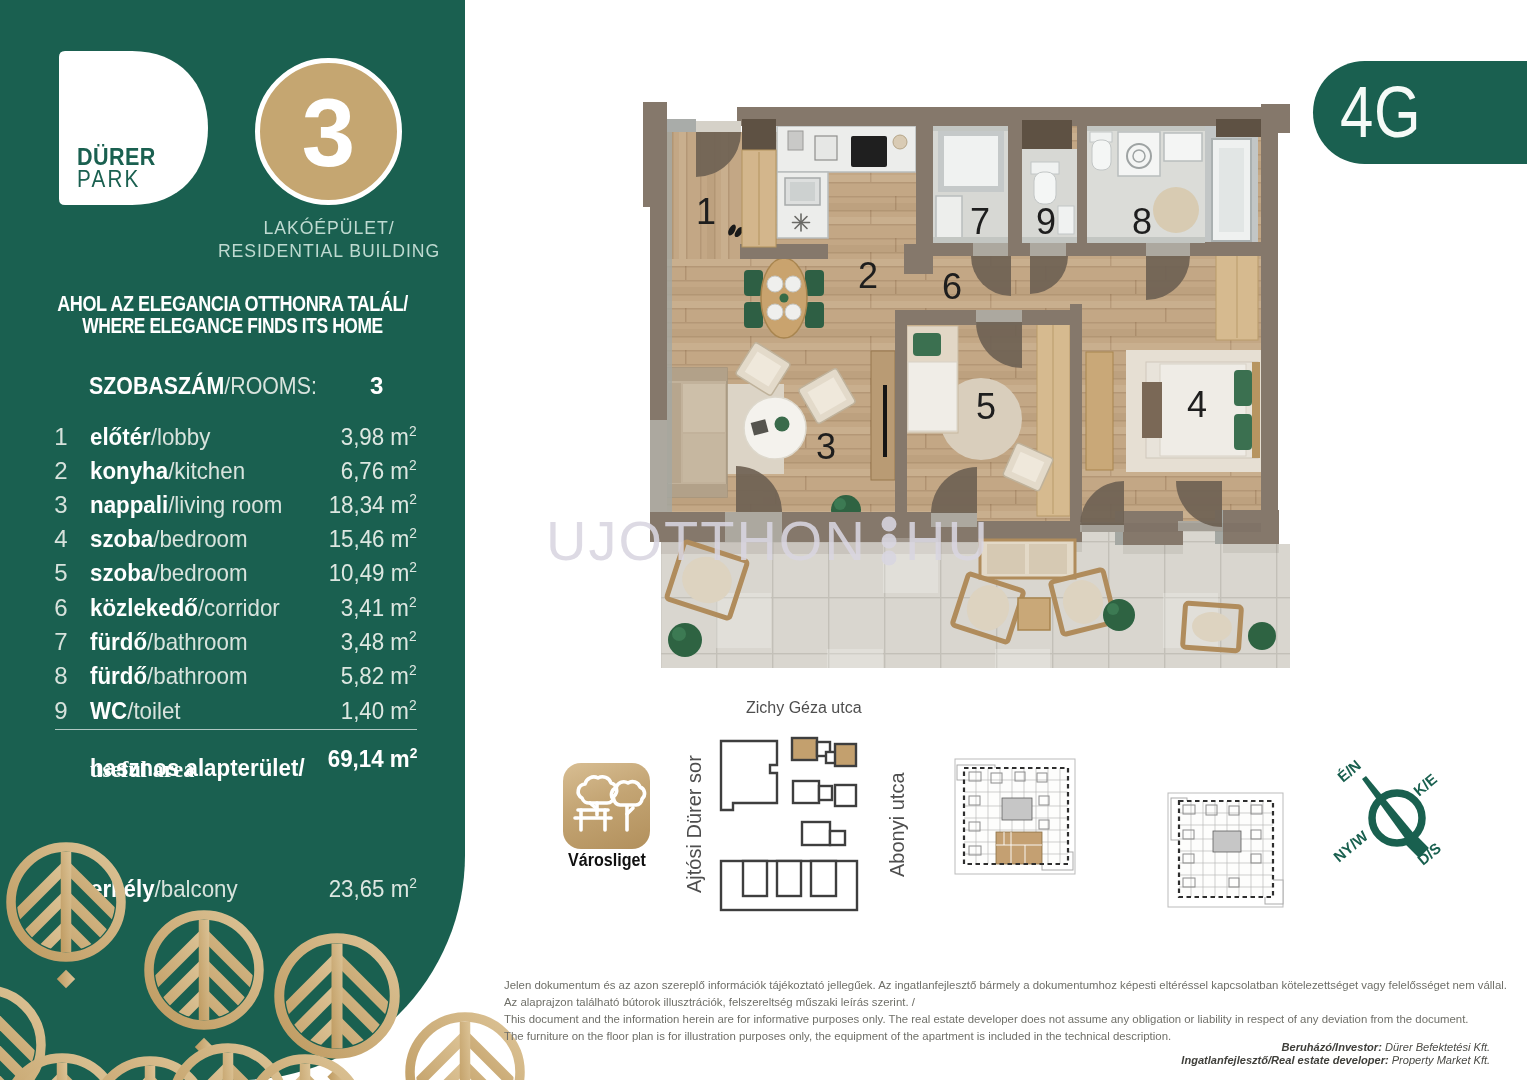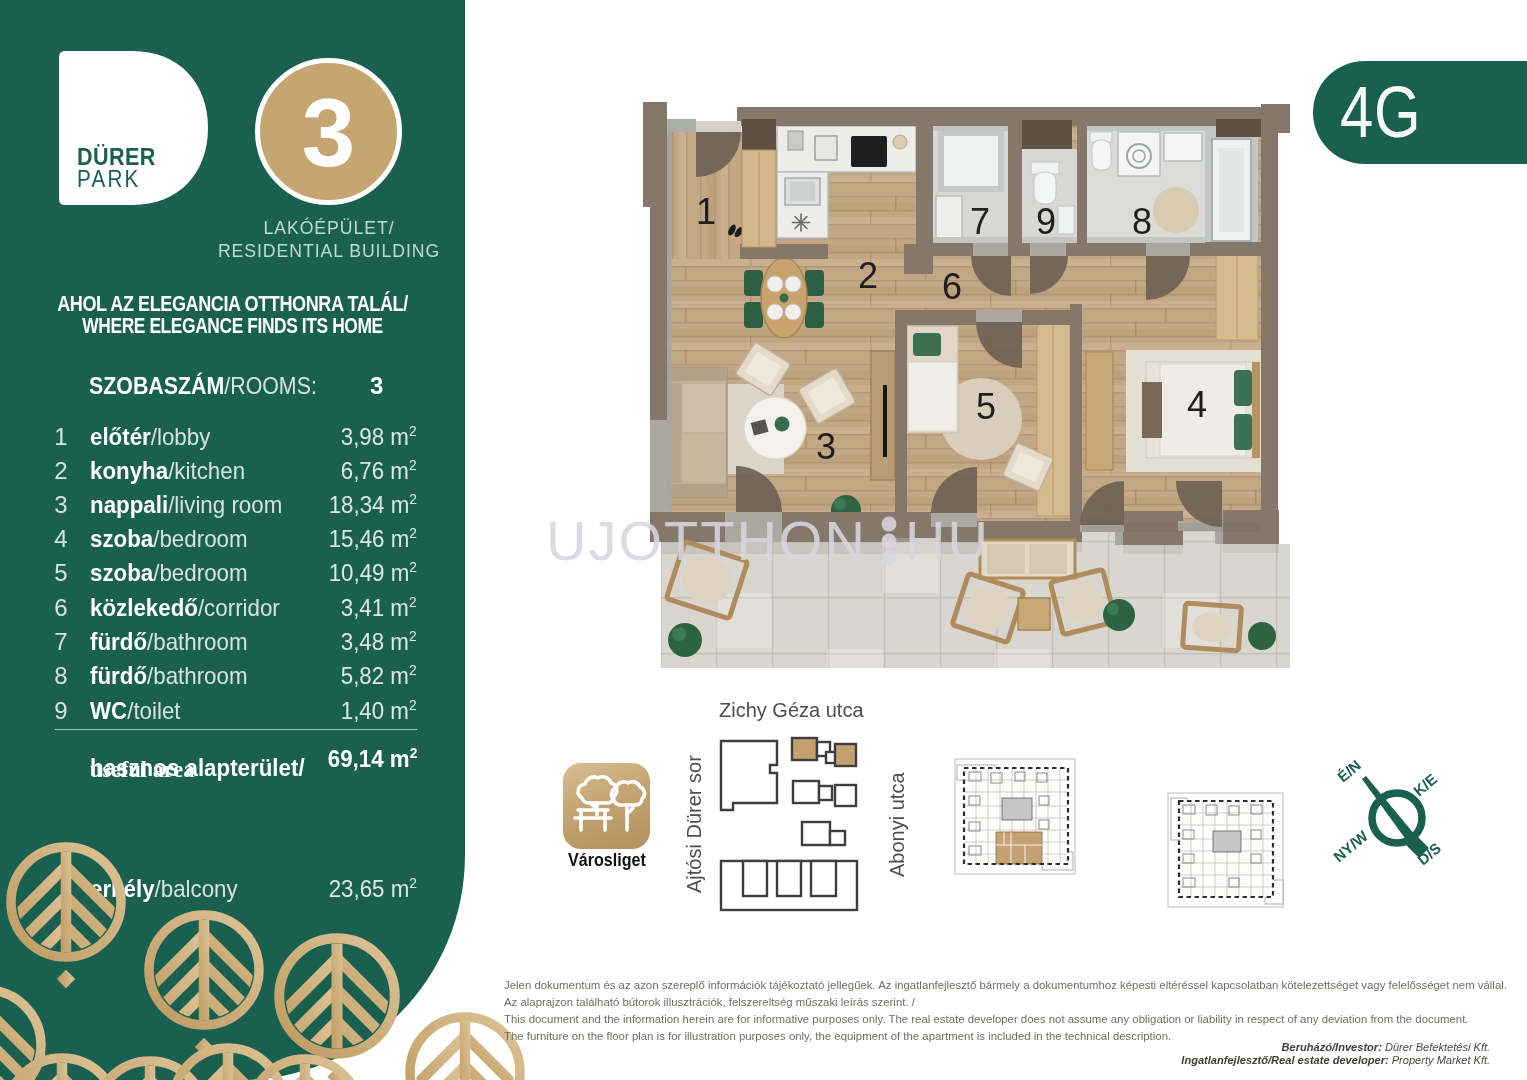--- a/index.html
+++ b/index.html
@@ -534,21 +534,21 @@
     <line x1="64" y1="51" x2="70" y2="45"></line>
     <line x1="15" y1="47" x2="45" y2="47"></line>
     <line x1="17" y1="55" x2="43" y2="55"></line>
     <line x1="18" y1="47" x2="18" y2="67"></line>
     <line x1="42" y1="47" x2="42" y2="67"></line>
     <line x1="12" y1="55" x2="15" y2="55"></line>
     <line x1="45" y1="55" x2="48" y2="55"></line>
   </g>
 </svg>
 
-<div class="street" style="left:719px;top:699px;font-size:20px;">Zichy Géza utca</div>
+<div class="street" style="left:746px;top:699px;font-size:16px;">Zichy Géza utca</div>
 <div class="street vert" style="left:683px;top:893px;font-size:20px;">Ajtósi Dürer sor</div>
 <div class="street vert" style="left:886px;top:877px;font-size:20px;">Abonyi utca</div>
 <div id="varoslbl">Városliget</div>
 
 <div id="disc">
 Jelen dokumentum és az azon szereplő információk tájékoztató jellegűek. Az ingatlanfejlesztő bármely a dokumentumhoz képesti eltéréssel kapcsolatban kötelezettséget vagy felelősséget nem vállal.<br>
 Az alaprajzon található bútorok illusztrációk, felszereltség műszaki leírás szerint. /<br>
 This document and the information herein are for informative purposes only. The real estate developer does not assume any obligation or liability in respect of any deviation from the document.<br>
 The furniture on the floor plan is for illustration purposes only, the equipment of the apartment is included in the technical description.
 </div>

